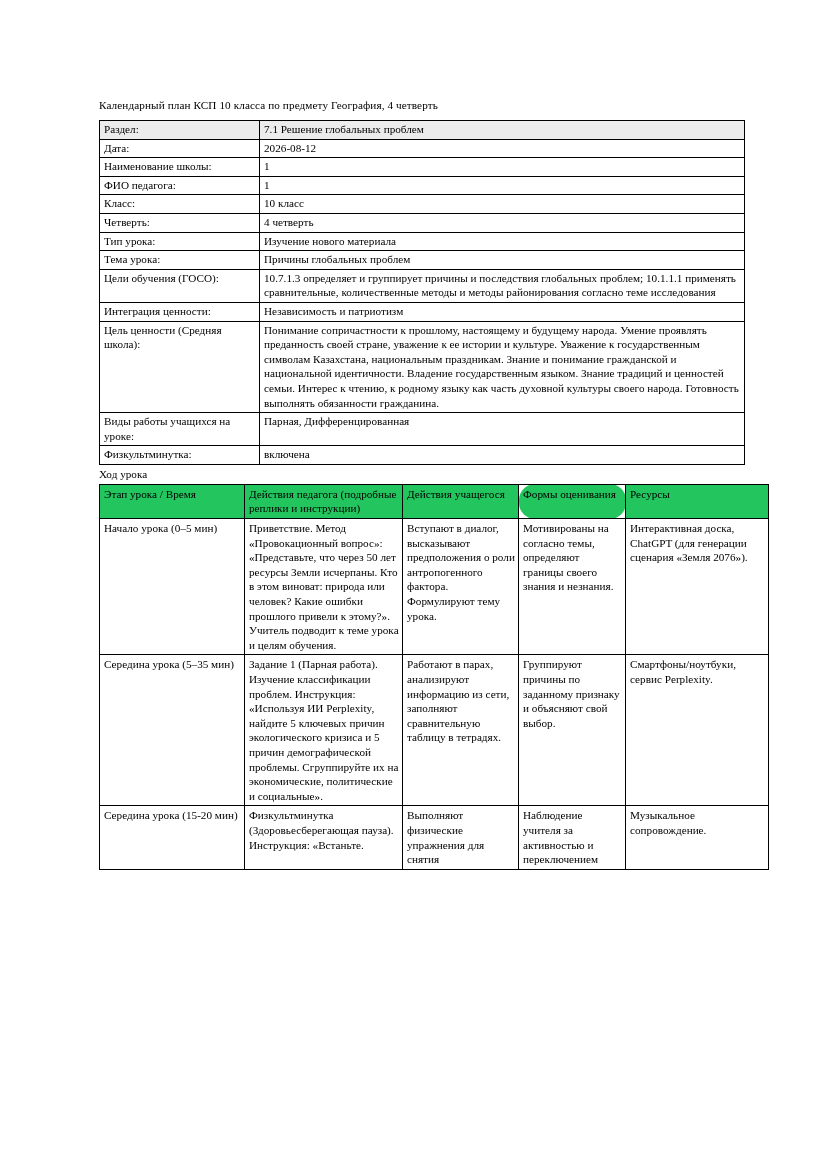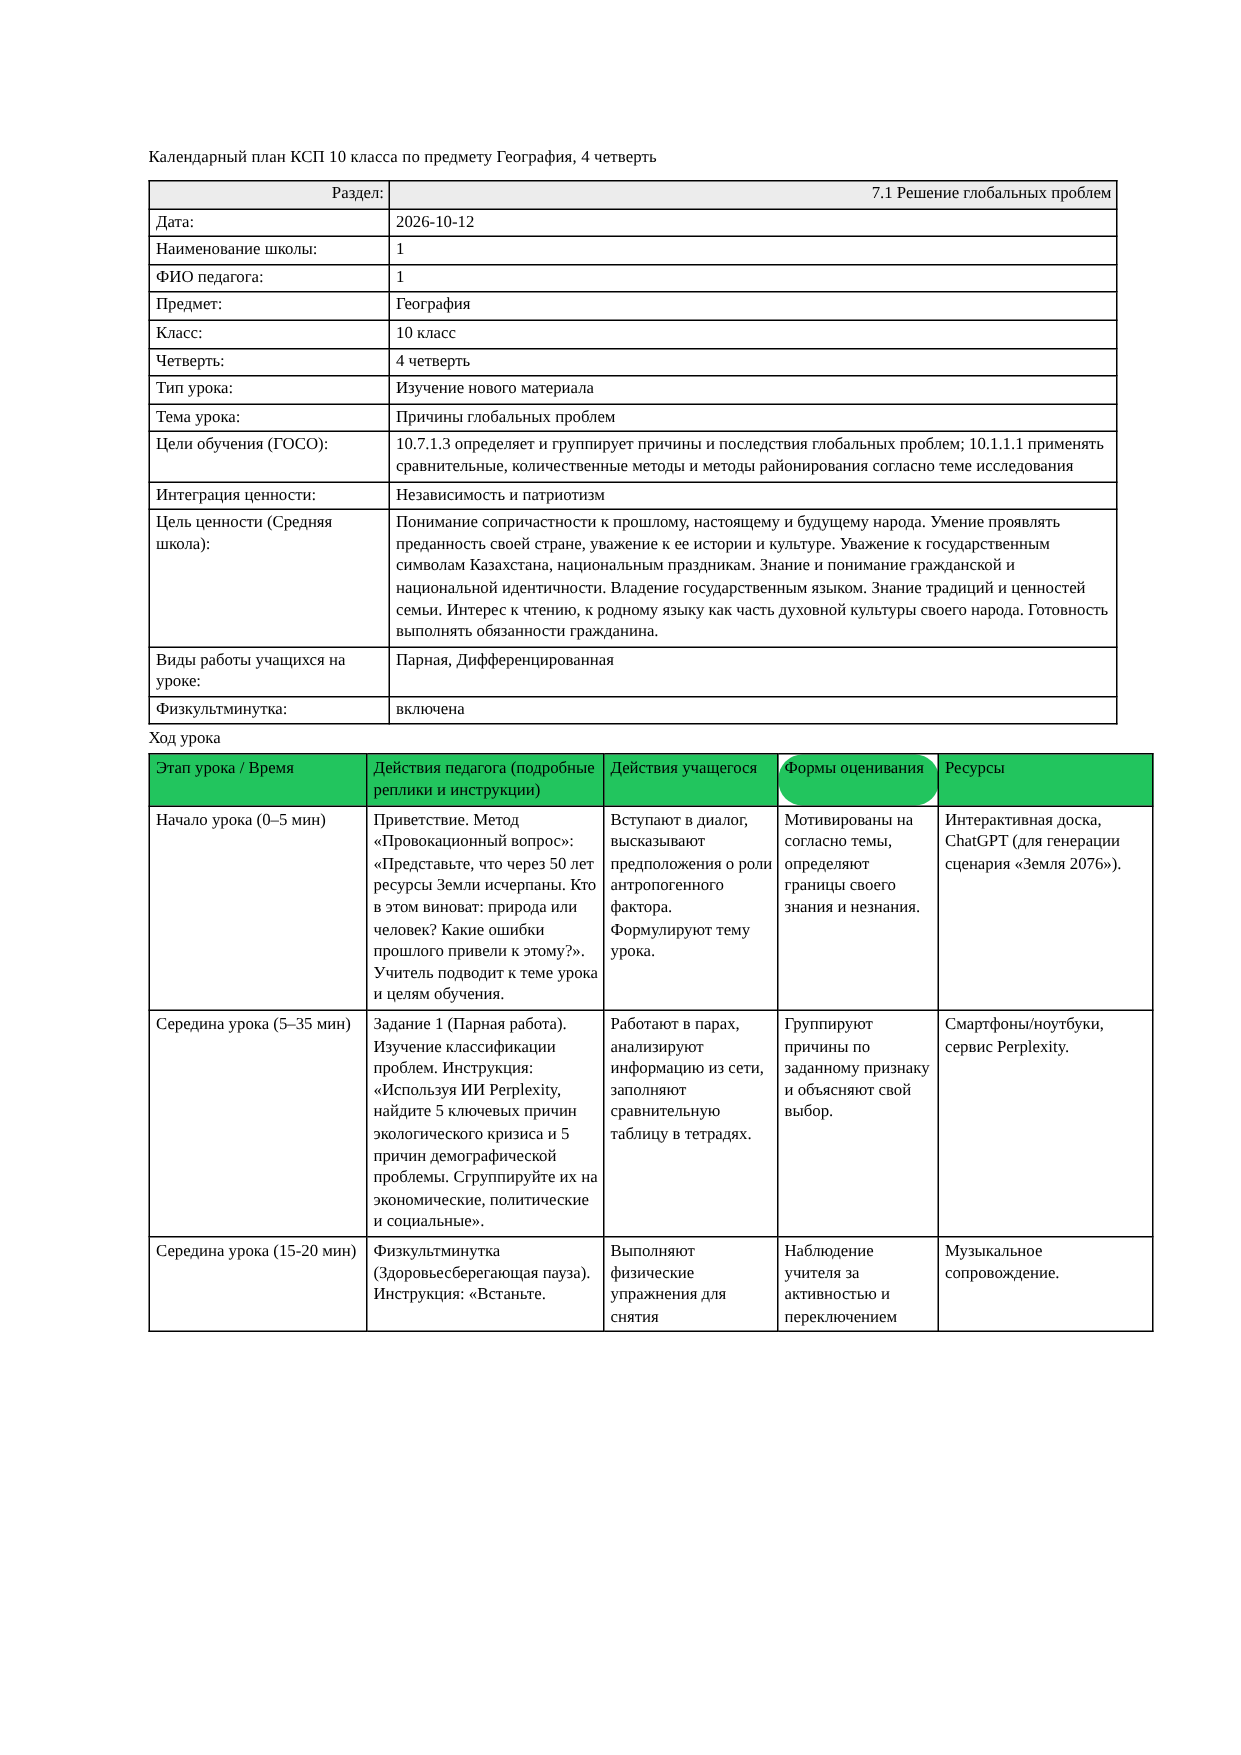--- a/index.html
+++ b/index.html
@@ -54,21 +54,21 @@
     vertical-align: top;
     text-align: left;
     font-weight: normal;
     word-wrap: break-word;
     overflow-wrap: break-word;
     hyphens: none;
   }
   
   #info-table .col-label { width: 152px; }
   #info-table .col-value { width: 477px; margin-left: 42px; }
-  #info-table tr.shaded td { background: #ececec; text-align: right; }
+  #info-table tr.shaded td { background: #ececec; }
 
   
   #flow-table .c1 { width: 137px; }
   #flow-table .c2 { width: 150px; }
   #flow-table .c3 { width: 108px; }
   #flow-table .c4 { width: 99px; border-radius: 16px; }
   #flow-table .c5 { width: 135px; }
   #flow-table thead td { background: #22c55e; }
   #flow-table td { padding-top: 2px; }
   .clip-bottom {
@@ -89,33 +89,29 @@
     <p class="doc-title">Календарный план КСП 10 класса по предмету География, 4 четверть</p>
 
     <table id="info-table">
       <tbody>
           <tr class="shaded">
             <td class="col-label">Раздел:</td>
             <td class="col-value">7.1 Решение глобальных проблем</td>
           </tr>
           <tr>
             <td class="col-label">Дата:</td>
-            <td class="col-value">2026-10-12</td>
+            <td class="col-value">2026-08-12</td>
           </tr>
           <tr>
             <td class="col-label">Наименование школы:</td>
             <td class="col-value">1</td>
           </tr>
           <tr>
             <td class="col-label">ФИО педагога:</td>
             <td class="col-value">1</td>
-          </tr>
-          <tr>
-            <td class="col-label">Предмет:</td>
-            <td class="col-value">География</td>
           </tr>
           <tr>
             <td class="col-label">Класс:</td>
             <td class="col-value">10 класс</td>
           </tr>
           <tr>
             <td class="col-label">Четверть:</td>
             <td class="col-value">4 четверть</td>
           </tr>
           <tr>

